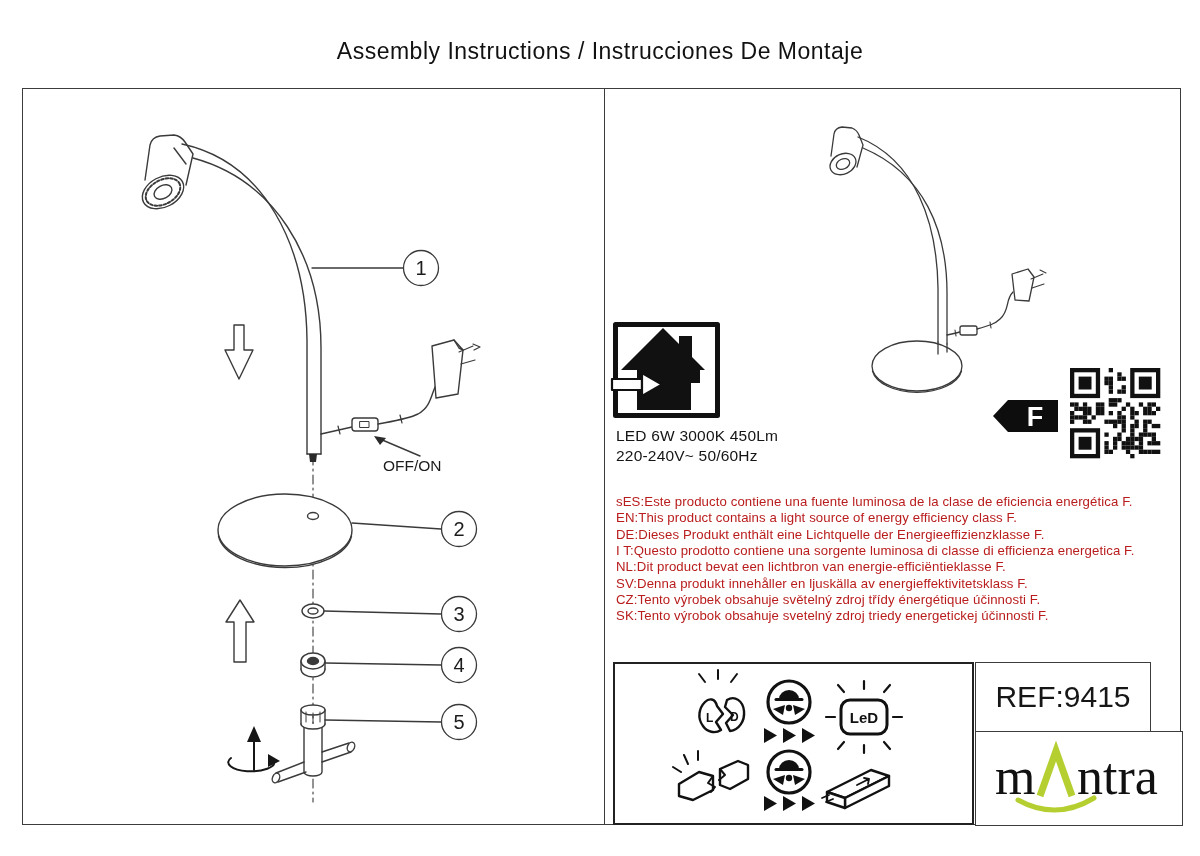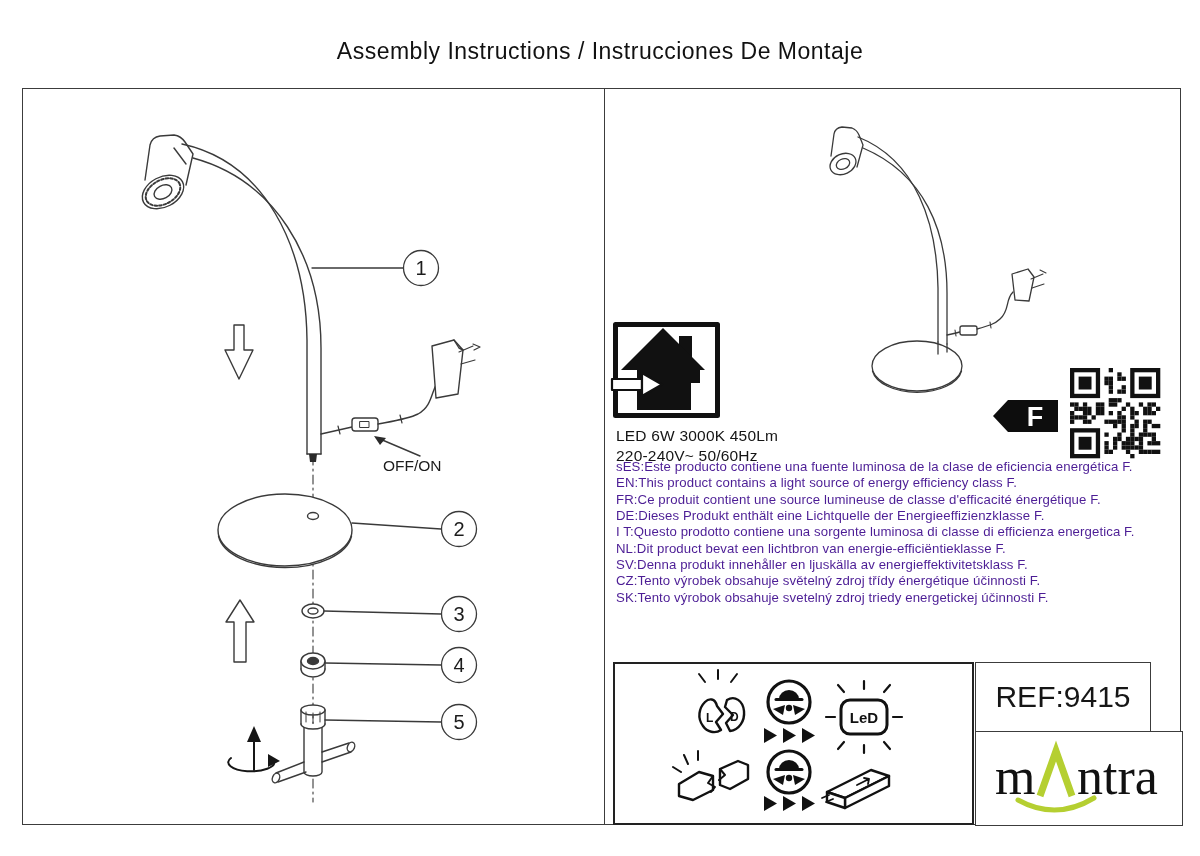--- a/index.html
+++ b/index.html
@@ -6,22 +6,22 @@
   .page{position:relative;width:1200px;height:856px;background:#fff;overflow:hidden;
         font-family:"Liberation Sans",sans-serif;color:#1c1c1c;}
   .title{position:absolute;left:0;top:38px;width:1200px;text-align:center;
          font-size:23px;letter-spacing:0.5px;color:#111;}
   .main-border{position:absolute;left:22px;top:88px;width:1159px;height:737px;
          border:1.6px solid #3c3c3c;box-sizing:border-box;}
   .divider-v{position:absolute;left:604px;top:88px;height:737px;width:0;
          border-left:1.6px solid #3c3c3c;}
   .abs{position:absolute;}
   .spec{position:absolute;left:616px;font-size:15.5px;color:#151515;letter-spacing:0.2px;}
-  .langs{position:absolute;left:616px;top:459px;font-size:13.2px;line-height:16.35px;
-         color:#4c1d95;letter-spacing:0.1px;white-space:nowrap;}
+  .langs{position:absolute;left:616px;top:494px;font-size:13.2px;line-height:16.35px;
+         color:#b91c1c;letter-spacing:0.1px;white-space:nowrap;}
   .pictobox{position:absolute;left:613px;top:662px;width:361px;height:163px;
          border:2px solid #222;box-sizing:border-box;background:#fff;}
   .refbox{position:absolute;left:975px;top:662px;width:176px;height:70px;
          border:1.6px solid #3c3c3c;box-sizing:border-box;display:flex;
          align-items:center;justify-content:center;font-size:30px;color:#161616;}
   .brandbox{position:absolute;left:975px;top:730.5px;width:208px;height:95px;
          border:1.6px solid #3c3c3c;box-sizing:border-box;display:flex;
          align-items:center;justify-content:center;background:#fff;}
   svg text{font-family:"Liberation Sans",sans-serif;}
   .serif{font-family:"Liberation Serif",serif;}
@@ -299,21 +299,20 @@
         <rect x="8.6" y="68.8" width="12.899999999999999" height="12.899999999999999" fill="#111" stroke="none"></rect>
       </g>
   </svg>
 
   <div class="spec" style="top:427px;">LED 6W 3000K 450Lm</div>
   <div class="spec" style="top:447px;">220-240V~  50/60Hz</div>
 
   <div class="langs">
     <div>sES:Este producto contiene una fuente luminosa de la clase de eficiencia energética F.</div>
     <div>EN:This product contains a light source of energy efficiency class F.</div>
-    <div>FR:Ce produit contient une source lumineuse de classe d'efficacité énergétique F.</div>
     <div>DE:Dieses Produkt enthält eine Lichtquelle der Energieeffizienzklasse F.</div>
     <div>I T:Questo prodotto contiene una sorgente luminosa di classe di efficienza energetica F.</div>
     <div>NL:Dit product bevat een lichtbron van energie-efficiëntieklasse F.</div>
     <div>SV:Denna produkt innehåller en ljuskälla av energieffektivitetsklass F.</div>
     <div>CZ:Tento výrobek obsahuje světelný zdroj třídy énergétique účinnosti F.</div>
     <div>SK:Tento výrobok obsahuje svetelný zdroj triedy energetickej účinnosti F.</div>
   </div>
 
   <div class="pictobox">
     <svg width="357" height="159" viewBox="0 0 357 159" fill="none" stroke="#111" stroke-width="2.4" stroke-linecap="round" stroke-linejoin="round">

